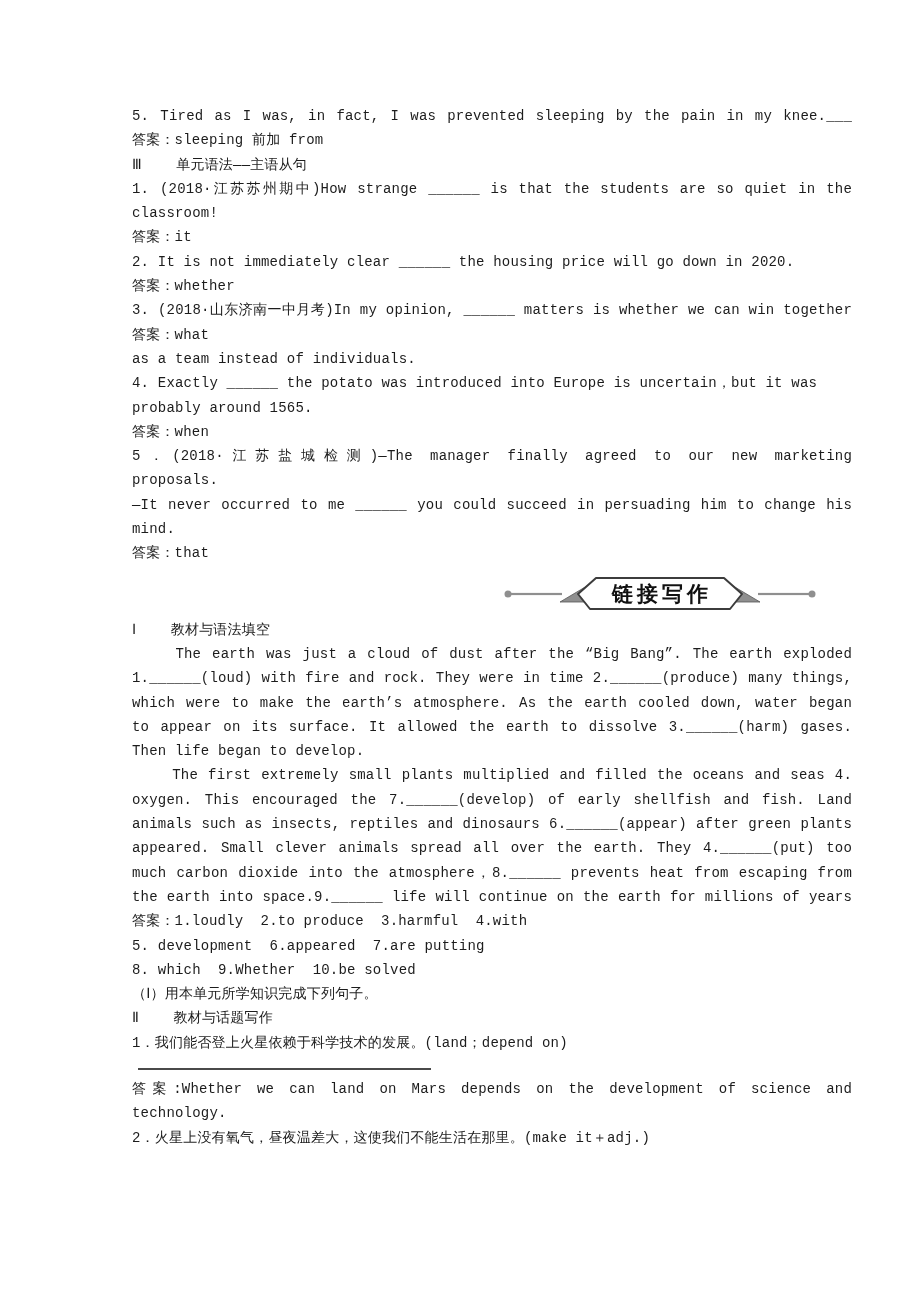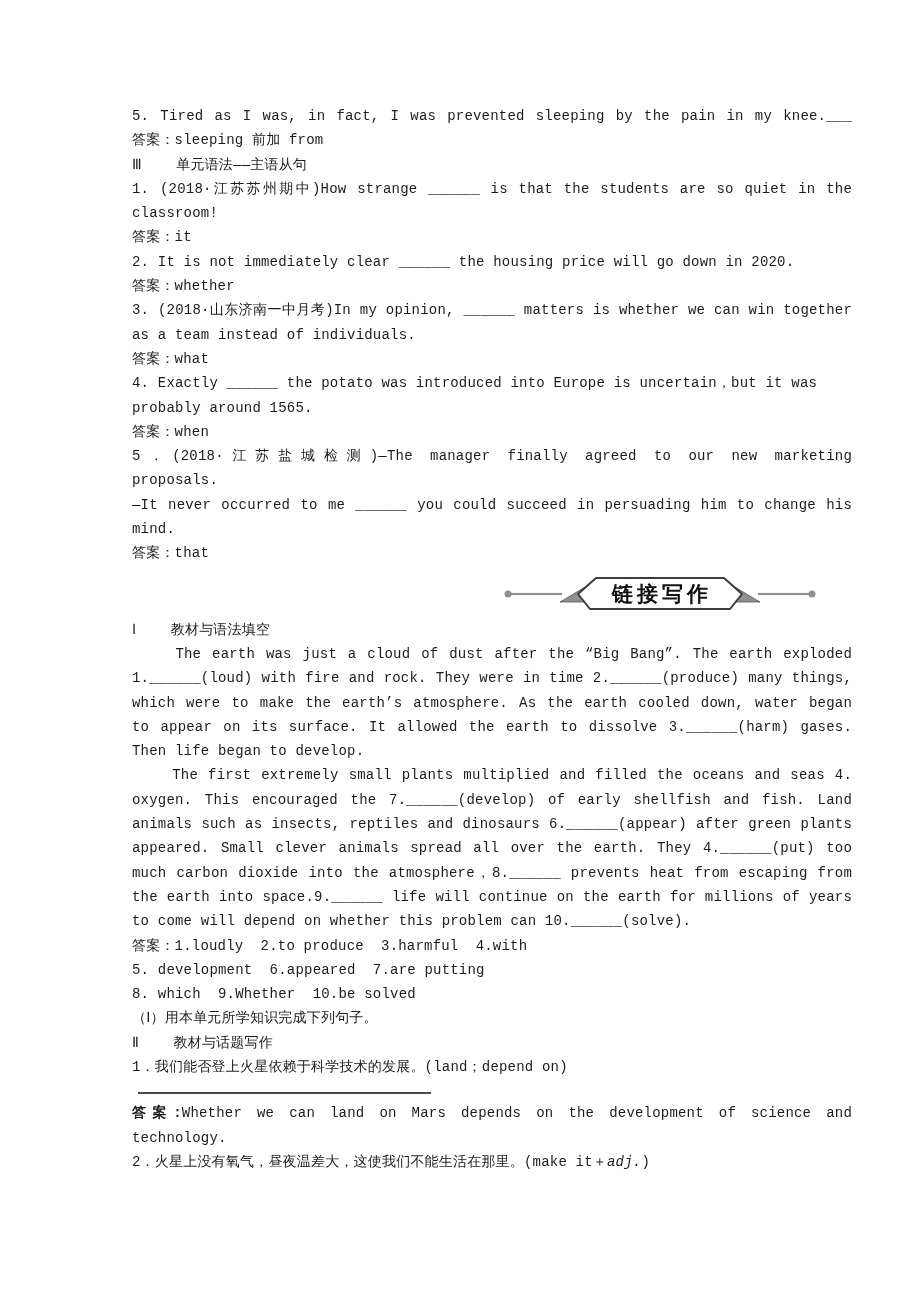--- a/index.html
+++ b/index.html
@@ -18,22 +18,22 @@
   .line{
     font-size:14px;
     line-height:24.3px;
     white-space:pre-wrap;
     letter-spacing:0.2px;
   }
   .line.j{
     text-align:justify;
     text-align-last:justify;
   }
-  .line .b{font-weight:bold;}
-  .line .i{font-style:italic;}
+  .line .b{font-weight:normal;}
+  .line .i{}
   .banner-row{
     display:flex;
     justify-content:flex-end;
     margin:2px 0 2px 0;
     height:48px;
   }
   .banner-row svg{position:relative;left:-32px;}
   .answer-rule{
     border:0;
     border-top:2px solid #4a4a4a;
@@ -51,22 +51,22 @@
       <div class="line">答案：sleeping 前加 from</div>
     </div>
     <div>
       <div class="line">Ⅲ    单元语法——主语从句</div>
       <div class="line j">1. (2018·江苏苏州期中)How strange ______ is that the students are so quiet in the</div>
       <div class="line">classroom!</div>
       <div class="line">答案：it</div>
       <div class="line">2. It is not immediately clear ______ the housing price will go down in 2020.</div>
       <div class="line">答案：whether</div>
       <div class="line j">3. (2018·山东济南一中月考)In my opinion, ______ matters is whether we can win together</div>
+      <div class="line">答案：what</div>
       <div class="line">as a team instead of individuals.</div>
-      <div class="line">答案：what</div>
       <div class="line">4. Exactly ______ the potato was introduced into Europe is uncertain，but it was</div>
       <div class="line">probably around 1565.</div>
       <div class="line">答案：when</div>
       <div class="line j">5．(2018·江苏盐城检测)—The manager finally agreed to our new marketing</div>
       <div class="line">proposals.</div>
       <div class="line j">—It never occurred to me ______ you could succeed in persuading him to change his</div>
       <div class="line">mind.</div>
       <div class="line">答案：that</div>
     </div>
     <div class="banner-row">
@@ -87,21 +87,20 @@
       <div class="line j">1.______(loud) with fire and rock. They were in time 2.______(produce) many things,</div>
       <div class="line j">which were to make the earth’s atmosphere. As the earth cooled down, water began</div>
       <div class="line j">to appear on its surface. It allowed the earth to dissolve 3.______(harm) gases.</div>
       <div class="line">Then life began to develop.</div>
       <div class="line j">    The first extremely small plants multiplied and filled the oceans and seas 4.</div>
       <div class="line j">oxygen. This encouraged the 7.______(develop) of early shellfish and fish. Land</div>
       <div class="line j">animals such as insects, reptiles and dinosaurs 6.______(appear) after green plants</div>
       <div class="line j">appeared. Small clever animals spread all over the earth. They 4.______(put) too</div>
       <div class="line j">much carbon dioxide into the atmosphere，8.______ prevents heat from escaping from</div>
       <div class="line j">the earth into space.9.______ life will continue on the earth for millions of years</div>
-      <div class="line">to come will depend on whether this problem can 10.______(solve).</div>
       <div class="line">答案：1.loudly  2.to produce  3.harmful  4.with</div>
       <div class="line">5. development  6.appeared  7.are putting</div>
       <div class="line">8. which  9.Whether  10.be solved</div>
     </div>
     <div>
       <div class="line">（Ⅰ）用本单元所学知识完成下列句子。</div>
       <div class="line">Ⅱ    教材与话题写作</div>
       <div class="line">1．我们能否登上火星依赖于科学技术的发展。(land；depend on)</div>
       <div class="answer-rule"></div>
       <div class="line j"><span class="b ">答案:</span><span class="">Whether we can land on Mars depends on the development of science and technology.</span></div>

